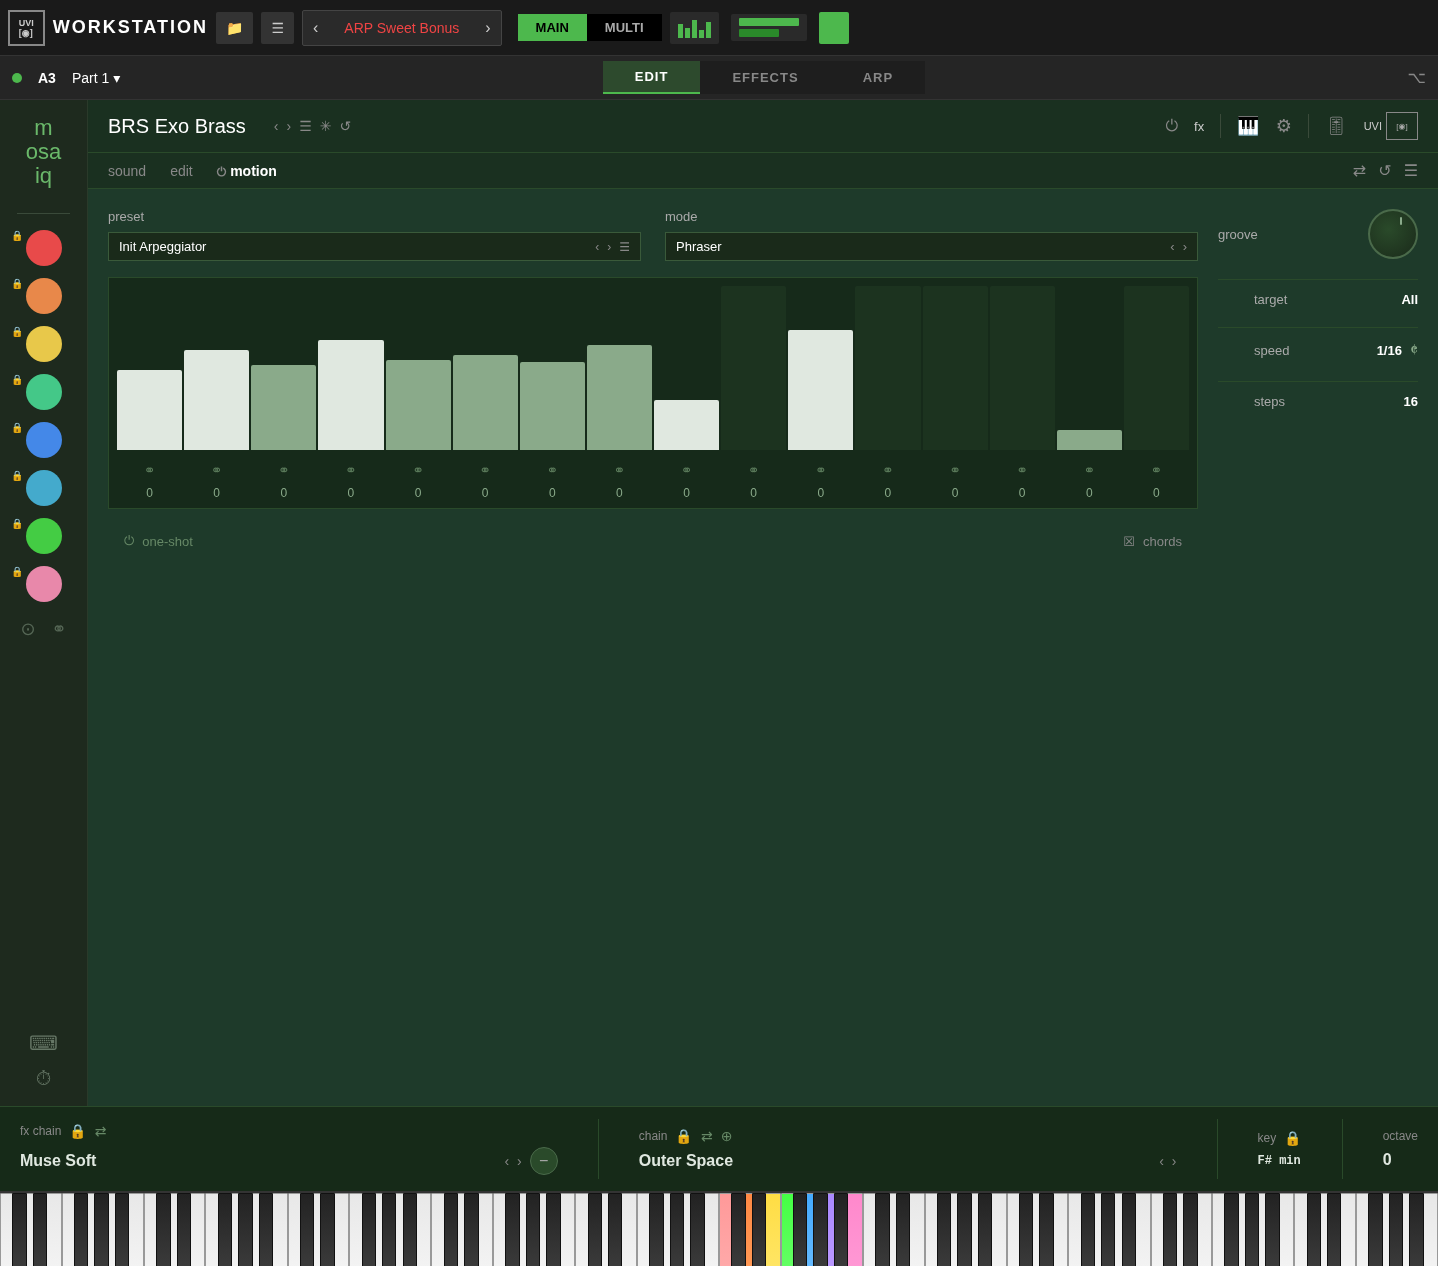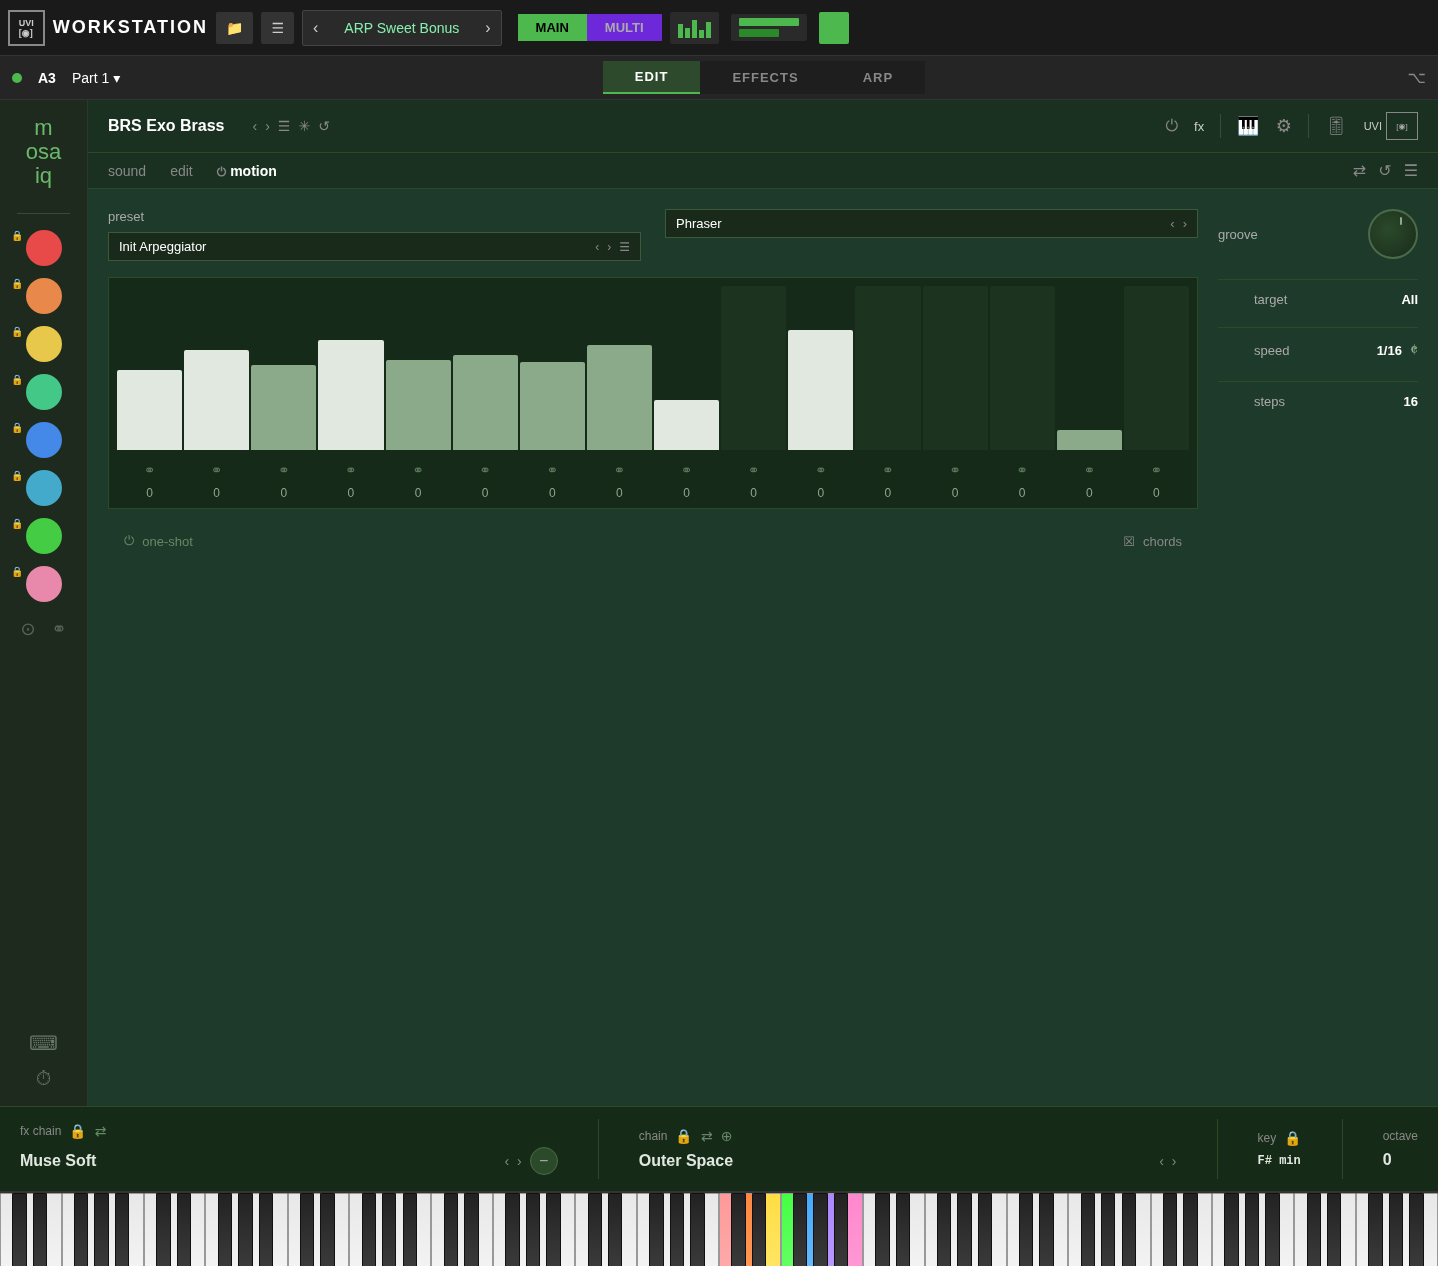--- a/index.html
+++ b/index.html
@@ -71,21 +71,21 @@
     .preset-nav-btn {
       background: none;
       border: none;
       color: #ccc;
       padding: 0 10px;
       cursor: pointer;
       font-size: 16px;
       height: 100%;
     }
     .preset-name {
-      color: #86efac;
+      color: #ef4444;
       font-size: 14px;
       padding: 0 16px;
       white-space: nowrap;
     }
     .main-multi {
       display: flex;
       gap: 0;
       margin-left: 8px;
     }
     .mm-btn {
@@ -93,21 +93,21 @@
       border: none;
       cursor: pointer;
       font-size: 13px;
       font-weight: bold;
     }
     .mm-btn.active {
       background: #4db84d;
       color: #000;
     }
     .mm-btn.inactive {
-      background: #6d28d9;
+      background: #000000;
       color: #aaa;
     }
     .bars-icon {
       display: flex;
       align-items: flex-end;
       gap: 2px;
       height: 32px;
       padding: 6px 8px;
       background: #2a2a2a;
       border-radius: 2px;
@@ -271,22 +271,22 @@
     .instrument-header {
       display: flex;
       align-items: center;
       padding: 12px 20px;
       background: #1a3020;
       border-bottom: 1px solid #2a4a2a;
       gap: 16px;
     }
     .instrument-name {
       color: #fff;
-      font-size: 16px;
-      font-weight: bold;
+      font-size: 20px;
+      font-weight: normal;
     }
     .inst-nav-btns {
       display: flex;
       gap: 8px;
       align-items: center;
       margin-left: 12px;
     }
     .inst-nav-btn {
       background: none;
       border: none;
@@ -812,20 +812,21 @@
             <div class="preset-dropdown">
               <span class="preset-dropdown-name">Init Arpeggiator</span>
               <div class="dropdown-btns">
                 <span>‹</span>
                 <span>›</span>
                 <span>☰</span>
               </div>
             </div>
           </div>
           <div class="mode-section">
+            <span class="section-label">mode</span>
             <div class="mode-dropdown">
               <span class="mode-name">Phraser</span>
               <div style="display:flex; gap:8px; color:#888;">
                 <span>‹</span>
                 <span>›</span>
               </div>
             </div>
           </div>
         </div>
 

